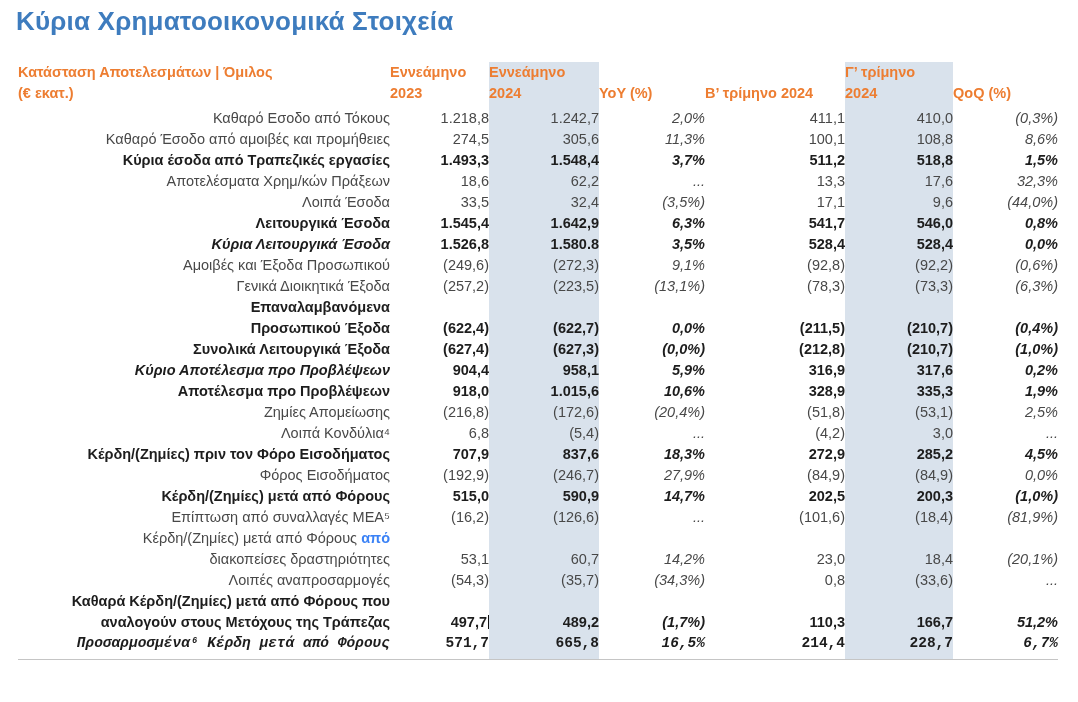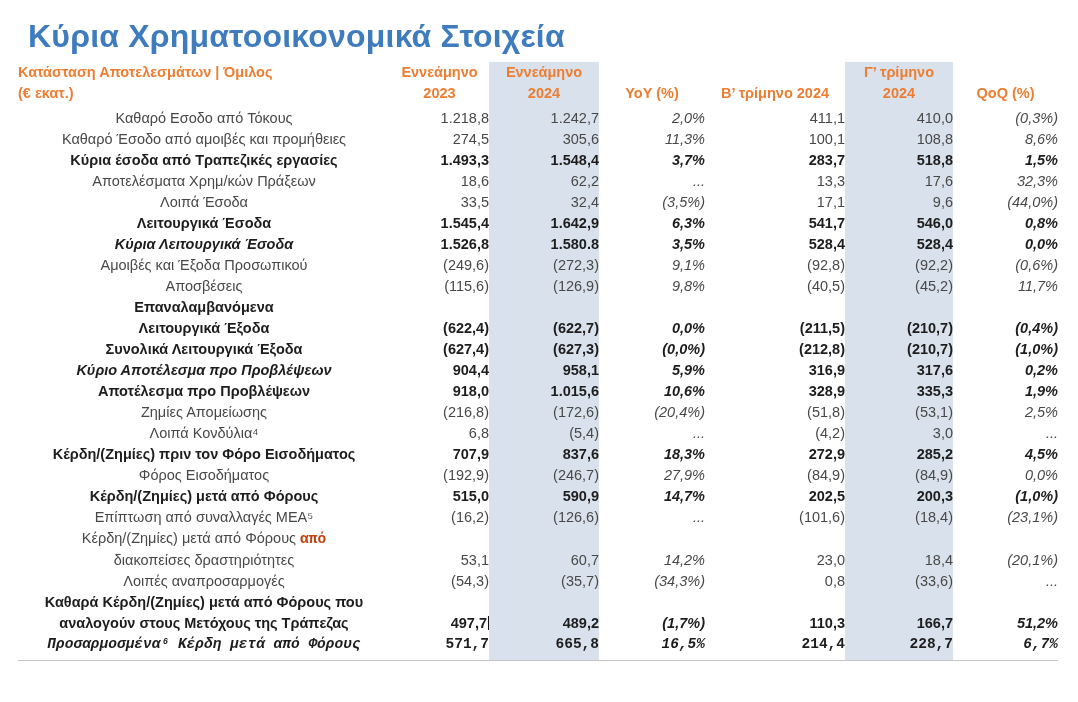--- a/index.html
+++ b/index.html
@@ -4,49 +4,49 @@
 <style>
   html,body{margin:0;padding:0;background:#ffffff;}
   .page{
     position:relative;
     width:1078px;height:702px;
     background:#fff;
     overflow:hidden;
     font-family:"Liberation Sans","DejaVu Sans",sans-serif;
   }
   .title{
-    position:absolute;left:16px;top:6px;margin:12px;
-    font-size:32px;font-weight:bold;
+    position:absolute;left:16px;top:6px;margin:0;
+    font-size:26px;font-weight:bold;
     color:var(--accent-blue,#3E7CBE);
     letter-spacing:0.2px;
   }
   table.fin{
     position:absolute;left:18px;top:62px;
     border-collapse:collapse;table-layout:fixed;
     border-bottom:1px solid #c5c5c5;
   }
   .fin th,.fin td{
     padding:0;font-size:14.5px;line-height:21px;
     vertical-align:bottom;white-space:nowrap;
   }
   .fin thead th{
     color:var(--accent-orange,#ED7D31);
-    font-weight:bold;padding-bottom:4px;text-align:center;
+    font-weight:bold;padding-bottom:4px;text-align:left;
   }
   .fin thead th.hdr-label{text-align:left;}
   .num{text-align:right;}
   .hl{background:var(--highlight,#D9E2EC);}
-  .lbl{text-align:center;color:#484848;}
+  .lbl{text-align:right;color:#484848;}
   .fin td{color:#484848;}
   .r-bold td{font-weight:bold;color:#1d1d1d;}
   .r-bolditalic td{font-weight:bold;color:#1d1d1d;}
   .r-bolditalic td.lbl{font-style:italic;}
   .pct{font-style:italic;}
   .vmid{vertical-align:middle;}
-  .seg-b{font-weight:bold;color:#c2410c;font-family:Liberation Mono, monospace;}
+  .seg-b{font-weight:bold;color:#3b82f6;}
   
   .c0{padding-right:27px;}
   .c1{padding-right:8px;}
   .c2{padding-right:8px;}
   .c3{padding-right:13px;}
   .c4{padding-right:13px;}
   .c5{padding-right:30px;}
   tbody tr:last-child td{padding-bottom:5px;font-family:Liberation Mono, monospace;}
   .caret{
     display:inline-block;width:1px;height:14px;
@@ -121,21 +121,21 @@
           <td class="num c4 hl">108,8</td>
           <td class="num c5 pct">8,6%</td>
         </tr>
         <tr class="r-bold">
           <td class="lbl">
             <div>Κύρια έσοδα από Τραπεζικές εργασίες</div>
           </td>
           <td class="num c0">1.493,3</td>
           <td class="num c1 hl">1.548,4</td>
           <td class="num c2 pct">3,7%</td>
-          <td class="num c3">283,7</td>
+          <td class="num c3">511,2</td>
           <td class="num c4 hl">518,8</td>
           <td class="num c5 pct">1,5%</td>
         </tr>
         <tr class="r-normal">
           <td class="lbl">
             <div>Αποτελέσματα Χρημ/κών Πράξεων</div>
           </td>
           <td class="num c0">18,6</td>
           <td class="num c1 hl">62,2</td>
           <td class="num c2 pct">...</td>
@@ -182,33 +182,33 @@
           </td>
           <td class="num c0">(249,6)</td>
           <td class="num c1 hl">(272,3)</td>
           <td class="num c2 pct">9,1%</td>
           <td class="num c3">(92,8)</td>
           <td class="num c4 hl">(92,2)</td>
           <td class="num c5 pct">(0,6%)</td>
         </tr>
         <tr class="r-normal">
           <td class="lbl">
-            <div>Αποσβέσεις</div>
-          </td>
-          <td class="num c0">(115,6)</td>
-          <td class="num c1 hl">(126,9)</td>
-          <td class="num c2 pct">9,8%</td>
-          <td class="num c3">(40,5)</td>
-          <td class="num c4 hl">(45,2)</td>
-          <td class="num c5 pct">11,7%</td>
+            <div>Γενικά Διοικητικά Έξοδα</div>
+          </td>
+          <td class="num c0">(257,2)</td>
+          <td class="num c1 hl">(223,5)</td>
+          <td class="num c2 pct">(13,1%)</td>
+          <td class="num c3">(78,3)</td>
+          <td class="num c4 hl">(73,3)</td>
+          <td class="num c5 pct">(6,3%)</td>
         </tr>
         <tr class="r-bold">
           <td class="lbl">
             <div>Επαναλαμβανόμενα</div>
-            <div>Λειτουργικά Έξοδα</div>
+            <div>Προσωπικού Έξοδα</div>
           </td>
           <td class="num c0">(622,4)</td>
           <td class="num c1 hl">(622,7)</td>
           <td class="num c2 pct">0,0%</td>
           <td class="num c3">(211,5)</td>
           <td class="num c4 hl">(210,7)</td>
           <td class="num c5 pct">(0,4%)</td>
         </tr>
         <tr class="r-bold">
           <td class="lbl">
@@ -300,21 +300,21 @@
         </tr>
         <tr class="r-normal">
           <td class="lbl">
             <div>Επίπτωση από συναλλαγές ΜΕΑ⁵</div>
           </td>
           <td class="num c0">(16,2)</td>
           <td class="num c1 hl">(126,6)</td>
           <td class="num c2 pct">...</td>
           <td class="num c3">(101,6)</td>
           <td class="num c4 hl">(18,4)</td>
-          <td class="num c5 pct">(23,1%)</td>
+          <td class="num c5 pct">(81,9%)</td>
         </tr>
         <tr class="r-normal">
           <td class="lbl">
             <div><span>Κέρδη/(Ζημίες) μετά από Φόρους </span><span class="seg-b">από</span></div>
             <div>διακοπείσες δραστηριότητες</div>
           </td>
           <td class="num c0">53,1</td>
           <td class="num c1 hl">60,7</td>
           <td class="num c2 pct vmid">14,2%</td>
           <td class="num c3">23,0</td>

